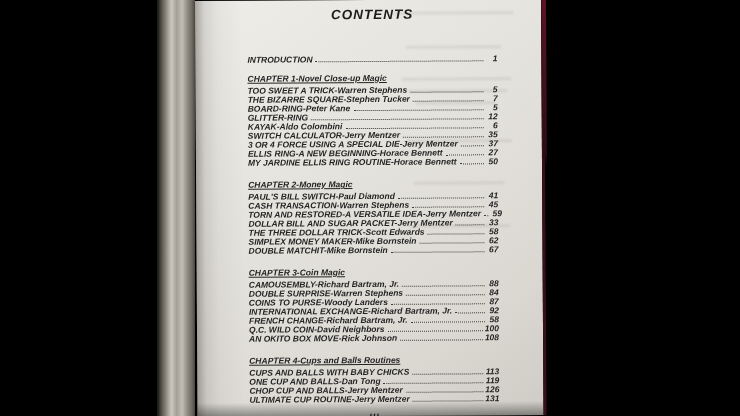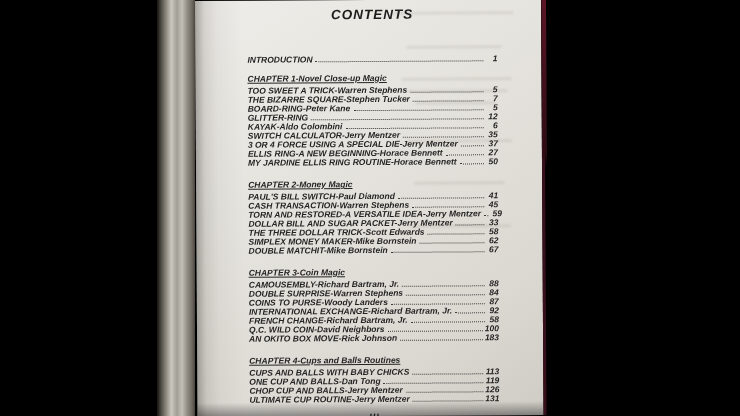--- a/index.html
+++ b/index.html
@@ -227,21 +227,21 @@
             <span class="n">58</span>
         </div>
         <div class="row">
           <span class="t">Q.C. WILD COIN-David Neighbors</span>
             <span class="dots"></span>
             <span class="n">100</span>
         </div>
         <div class="row">
           <span class="t">AN OKITO BOX MOVE-Rick Johnson</span>
             <span class="dots"></span>
-            <span class="n">183</span>
+            <span class="n">108</span>
         </div>
       </div>
 
       <div class="chapter">
         <div class="chapter-heading">CHAPTER 4-Cups and Balls Routines</div>
         <div class="row">
           <span class="t">CUPS AND BALLS WITH BABY CHICKS</span>
             <span class="dots"></span>
             <span class="n">113</span>
         </div>

